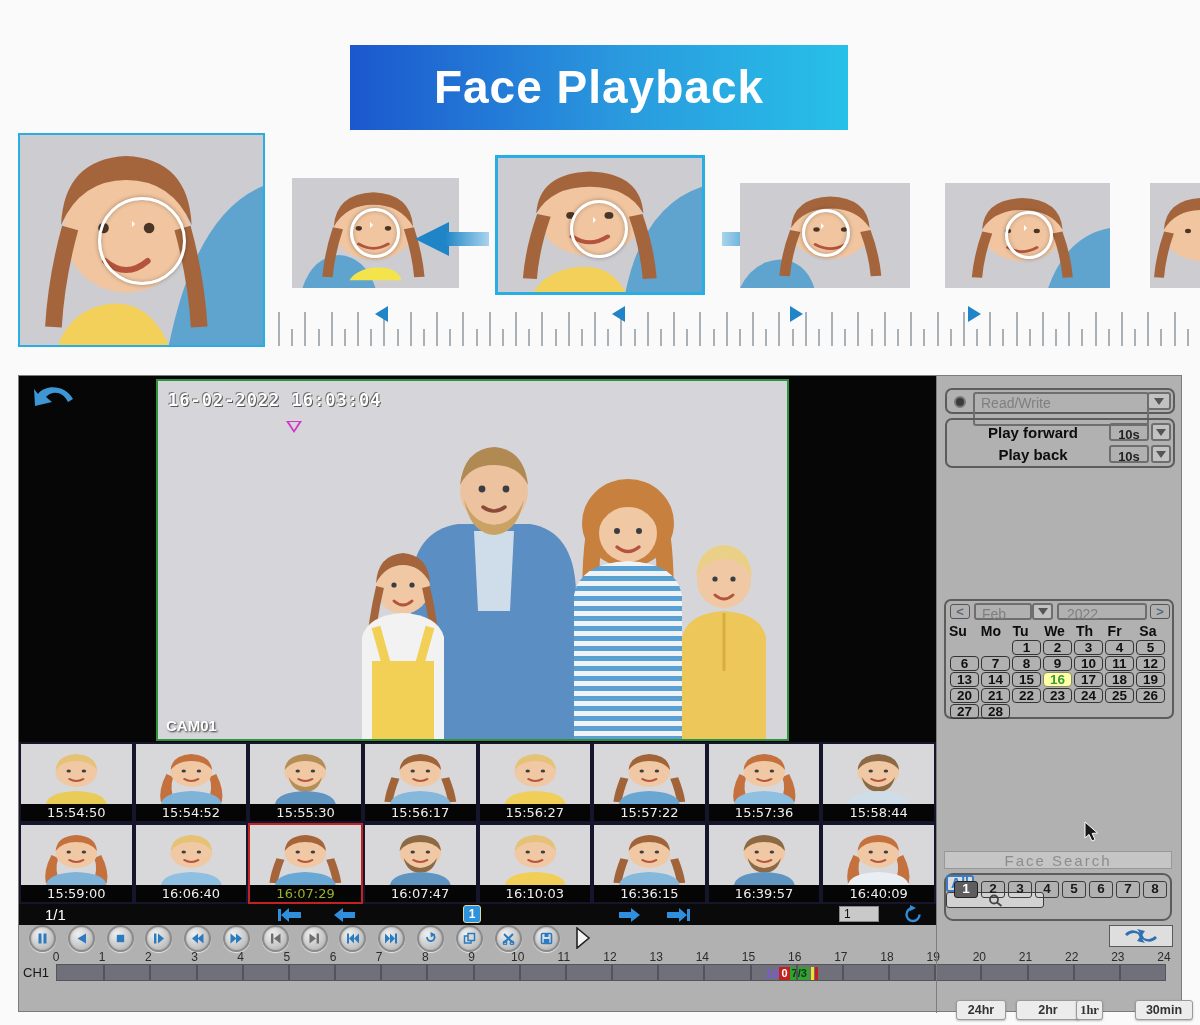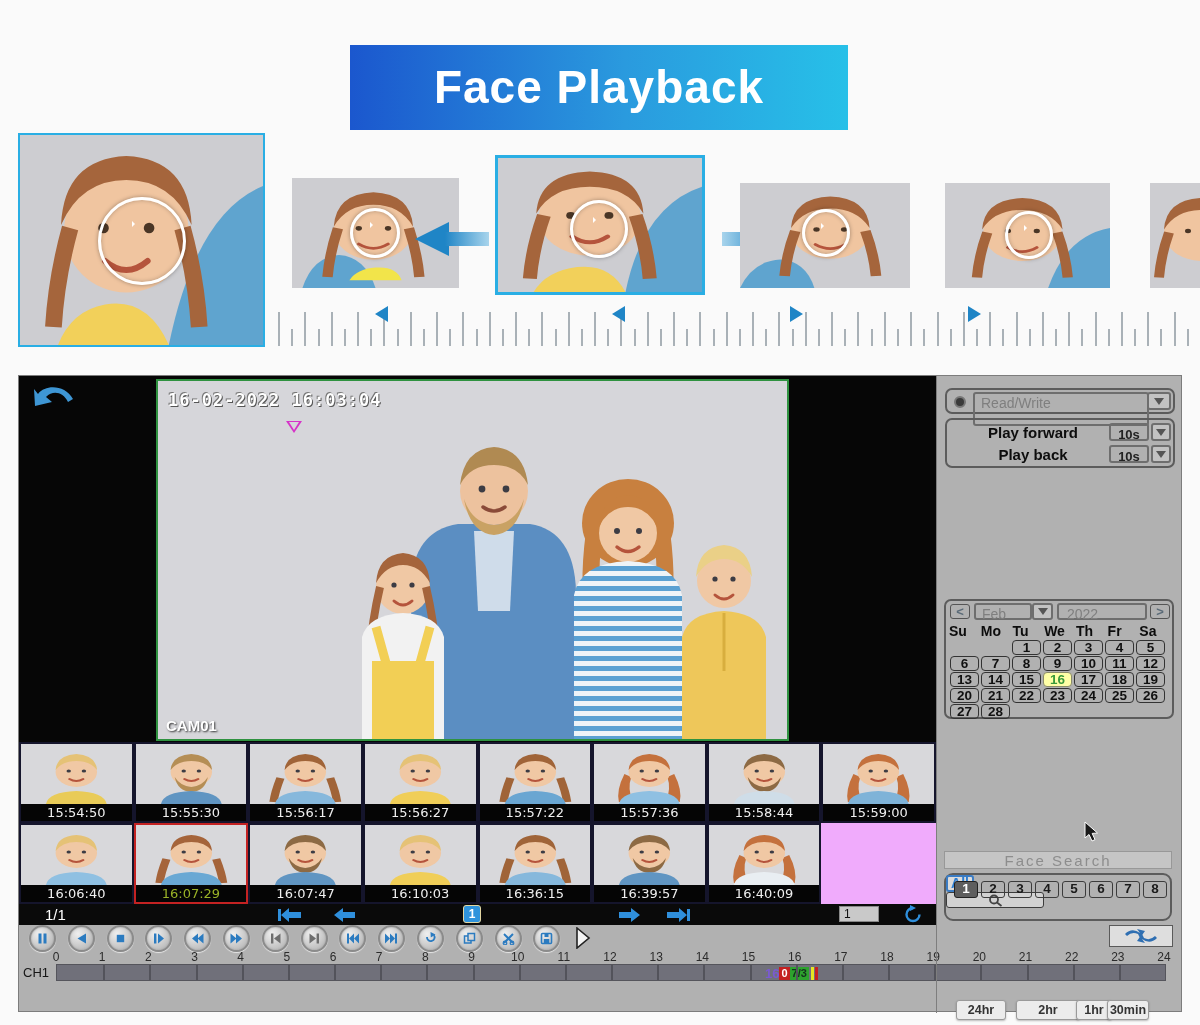--- a/index.html
+++ b/index.html
@@ -364,20 +364,37 @@
     <path d="M35,35 Q40,39 45,35" stroke="#b5543c" stroke-width="1.8" fill="none" stroke-linecap="round"></path>
     <path d="M18,60 Q20,48 40,47 Q60,48 62,60 Z" fill="#e9cb58"></path>
   </svg>
         </div>
         <div class="tm">15:54:50</div>
       </div>
       <div class="cell">
         <div class="ph">
           <svg viewBox="0 0 80 60" preserveAspectRatio="none">
     <rect width="80" height="60" fill="#d8d8db"></rect>
+    <path d="M22,30 Q16,46 18,58 L28,58 Q24,44 27,33 Z" fill="#c4713d"></path>
+     <path d="M58,30 Q64,46 62,58 L52,58 Q56,44 53,33 Z" fill="#c4713d"></path>
+    <circle cx="40" cy="28" r="15" fill="#f0c8a4"></circle>
+    <path d="M25,26 Q26,11 40,10 Q54,11 55,26 Q50,17 40,17 Q30,17 25,26" fill="#c4713d"></path>
+
+    <circle cx="34.5" cy="27" r="1.6" fill="#3c3c44"></circle>
+            <circle cx="45.5" cy="27" r="1.6" fill="#3c3c44"></circle>
+    <path d="M35,35 Q40,39 45,35" stroke="#b5543c" stroke-width="1.8" fill="none" stroke-linecap="round"></path>
+    <path d="M18,60 Q20,48 40,47 Q60,48 62,60 Z" fill="#7fb3d8"></path>
+  </svg>
+        </div>
+        <div class="tm">15:54:52</div>
+      </div>
+      <div class="cell">
+        <div class="ph">
+          <svg viewBox="0 0 80 60" preserveAspectRatio="none">
+    <rect width="80" height="60" fill="#d8d8db"></rect>
 
     <circle cx="40" cy="28" r="15" fill="#f0c8a4"></circle>
     <path d="M25,26 Q26,11 40,10 Q54,11 55,26 Q50,17 40,17 Q30,17 25,26" fill="#b58e55"></path>
     <path d="M28,33 Q30,47 40,48 Q50,47 52,33 Q48,42 40,43 Q32,42 28,33" fill="#b58e55"></path>
     <circle cx="34.5" cy="27" r="1.6" fill="#3c3c44"></circle>
             <circle cx="45.5" cy="27" r="1.6" fill="#3c3c44"></circle>
     <path d="M35,35 Q40,39 45,35" stroke="#b5543c" stroke-width="1.8" fill="none" stroke-linecap="round"></path>
     <path d="M18,60 Q20,48 40,47 Q60,48 62,60 Z" fill="#6095c2"></path>
   </svg>
         </div>
@@ -880,19 +897,19 @@
     <svg width="36" height="14" viewBox="0 0 36 14">
       <path d="M2,5 Q9,-2 17,4 L14,0 L22,2 L17,9 L15,5 Q9,2 4,7 Z" fill="#2f6fb2"></path>
       <path d="M34,9 Q27,16 19,10 L22,14 L14,12 L19,5 L21,9 Q27,12 32,7 Z" fill="#2f6fb2"></path>
     </svg>
   </div>
 </div>
 
 <div id="rangebtns">
     <div class="rbtn" style="left: 956px; width: 50px;">24hr</div>
     <div class="rbtn" style="left: 1016px; width: 64px;">2hr</div>
-    <div class="rbtn" style="left: 1076px; width: 36px;">1hr</div>
-    <div class="rbtn" style="left: 1107px; width: 42px;">30min</div>
+    <div class="rbtn" style="left: 1076px; width: 27px; font-family: Liberation Serif, serif;">1hr</div>
+    <div class="rbtn" style="left: 1135px; width: 58px;">30min</div>
   </div>
 
 <svg id="cursor" class="abs" width="15" height="21" viewBox="0 0 15 21">
   <path d="M1,1 L1,17 L5,13.5 L8,20 L11,18.6 L8.2,12.4 L13.5,12 Z" fill="#1a1a1a" stroke="#fff" stroke-width="1"></path>
 </svg>
 
 </body></html>

